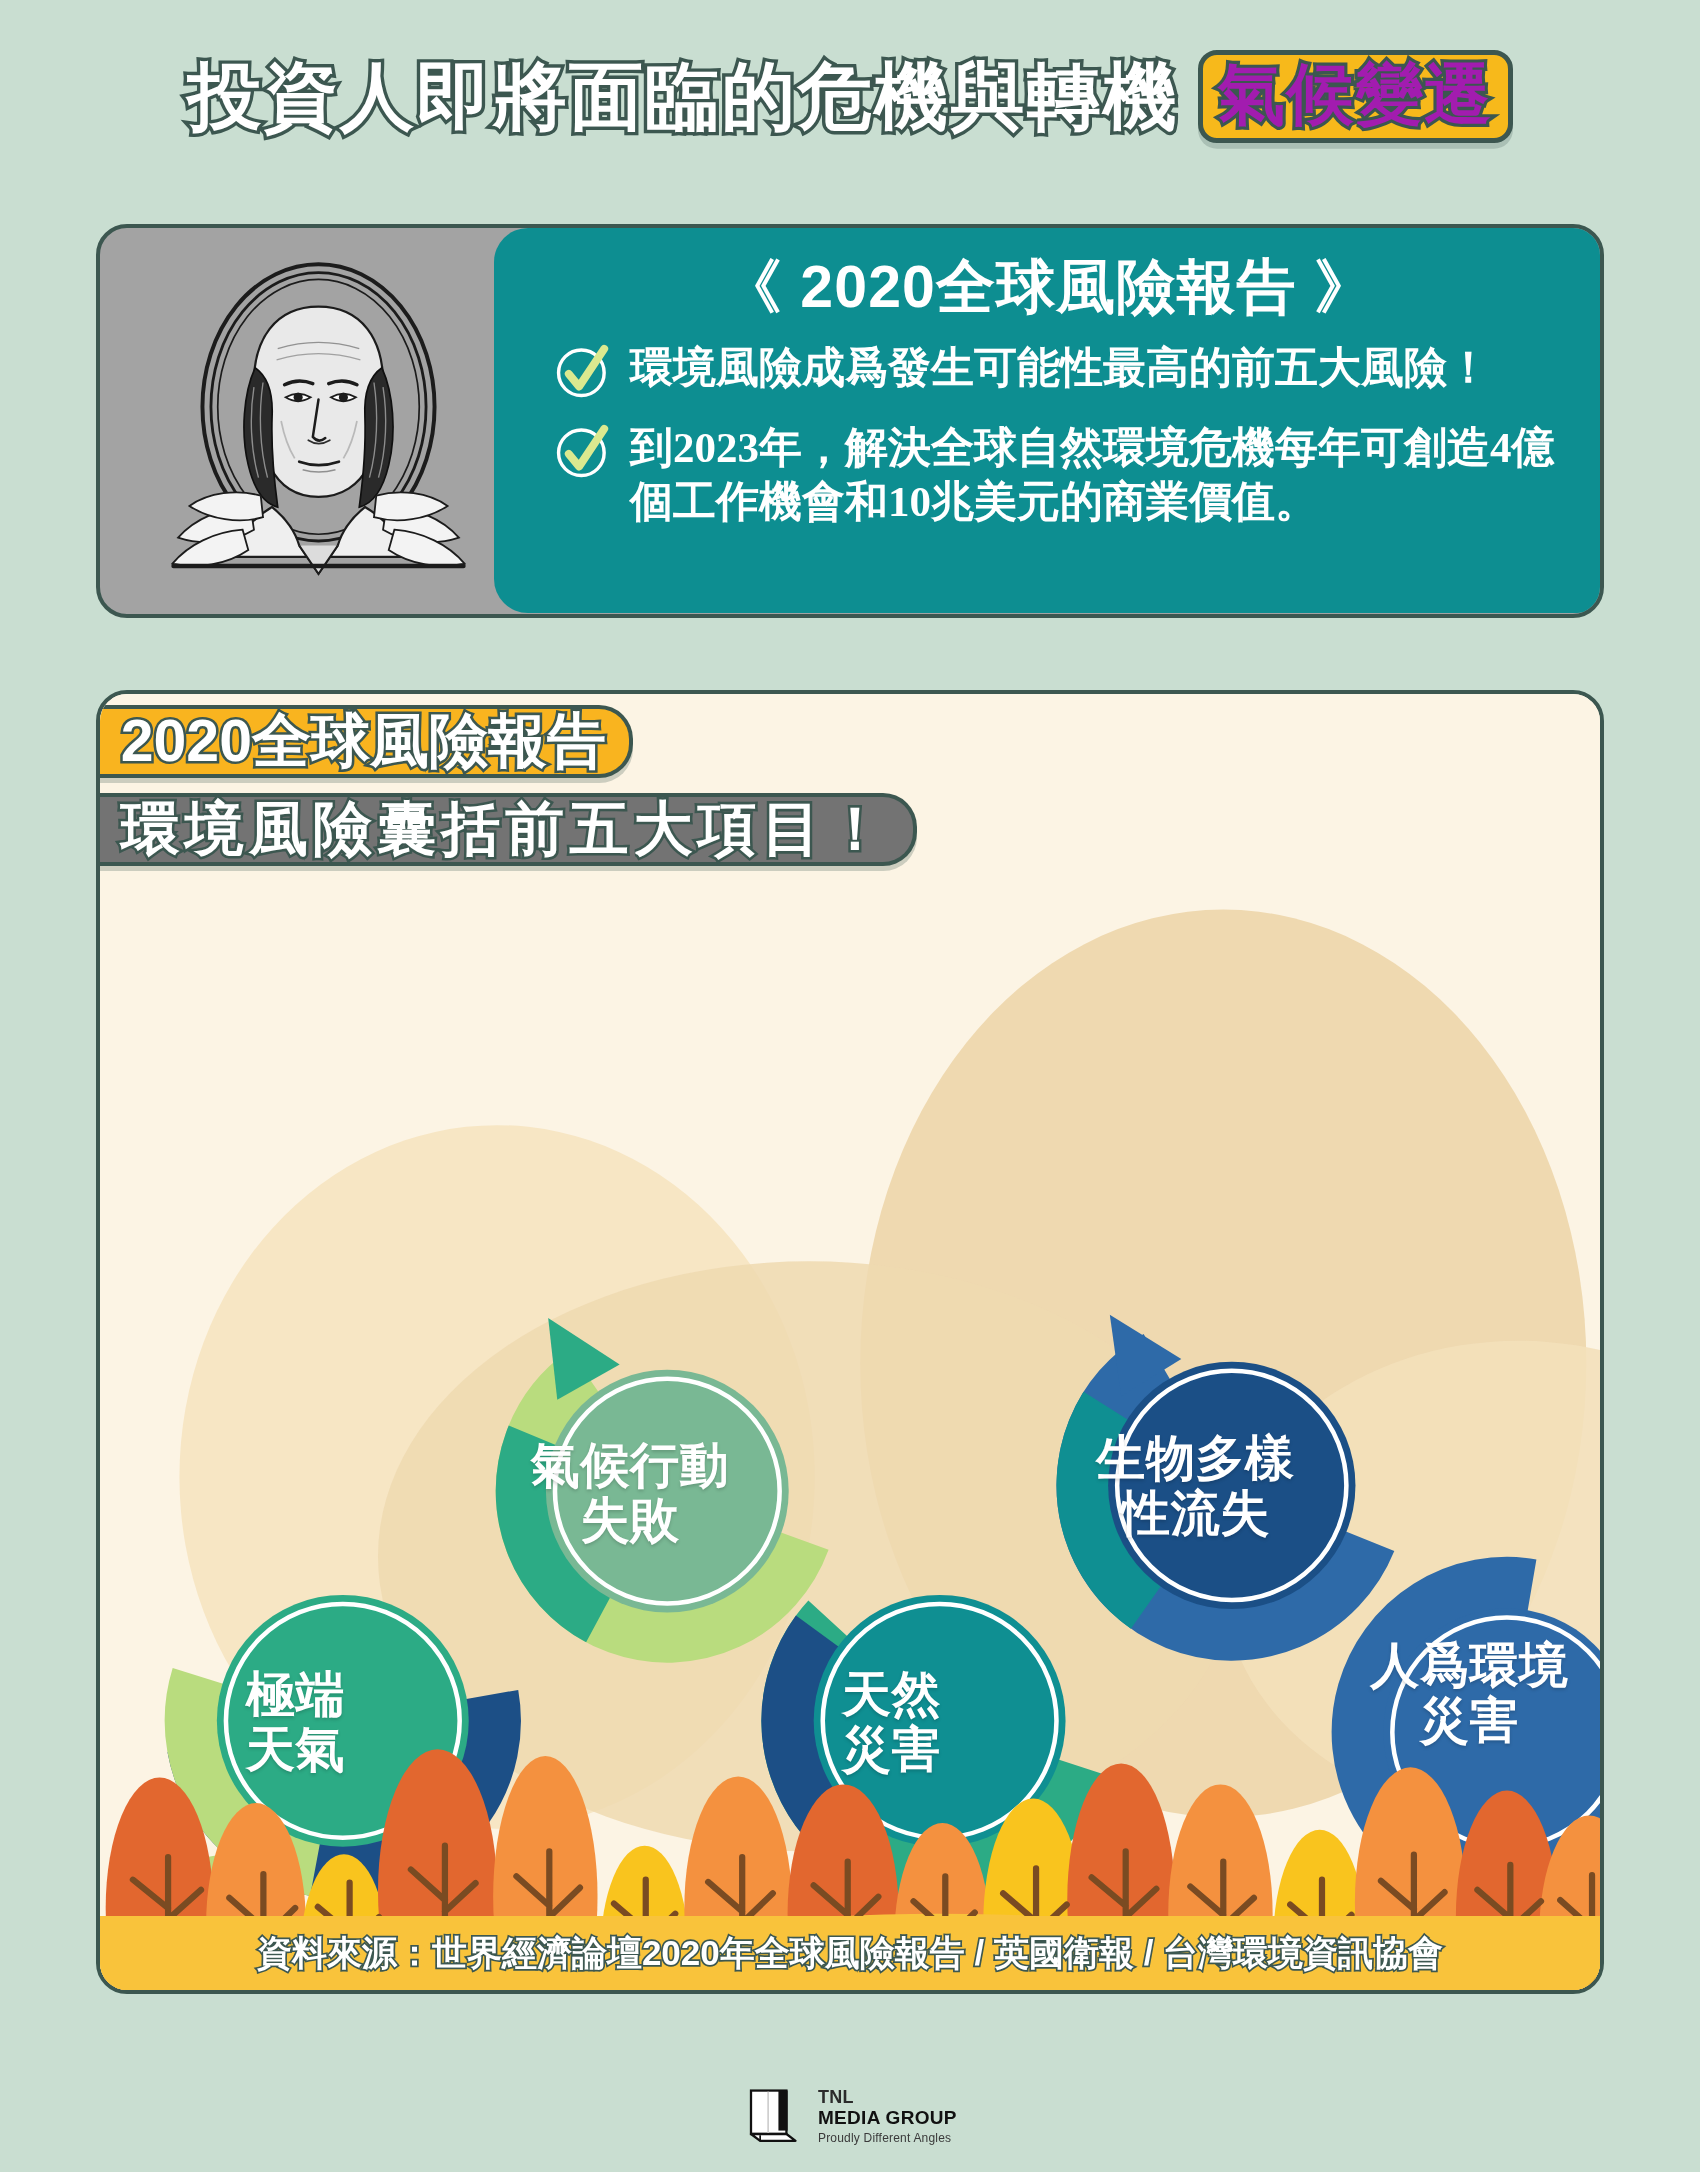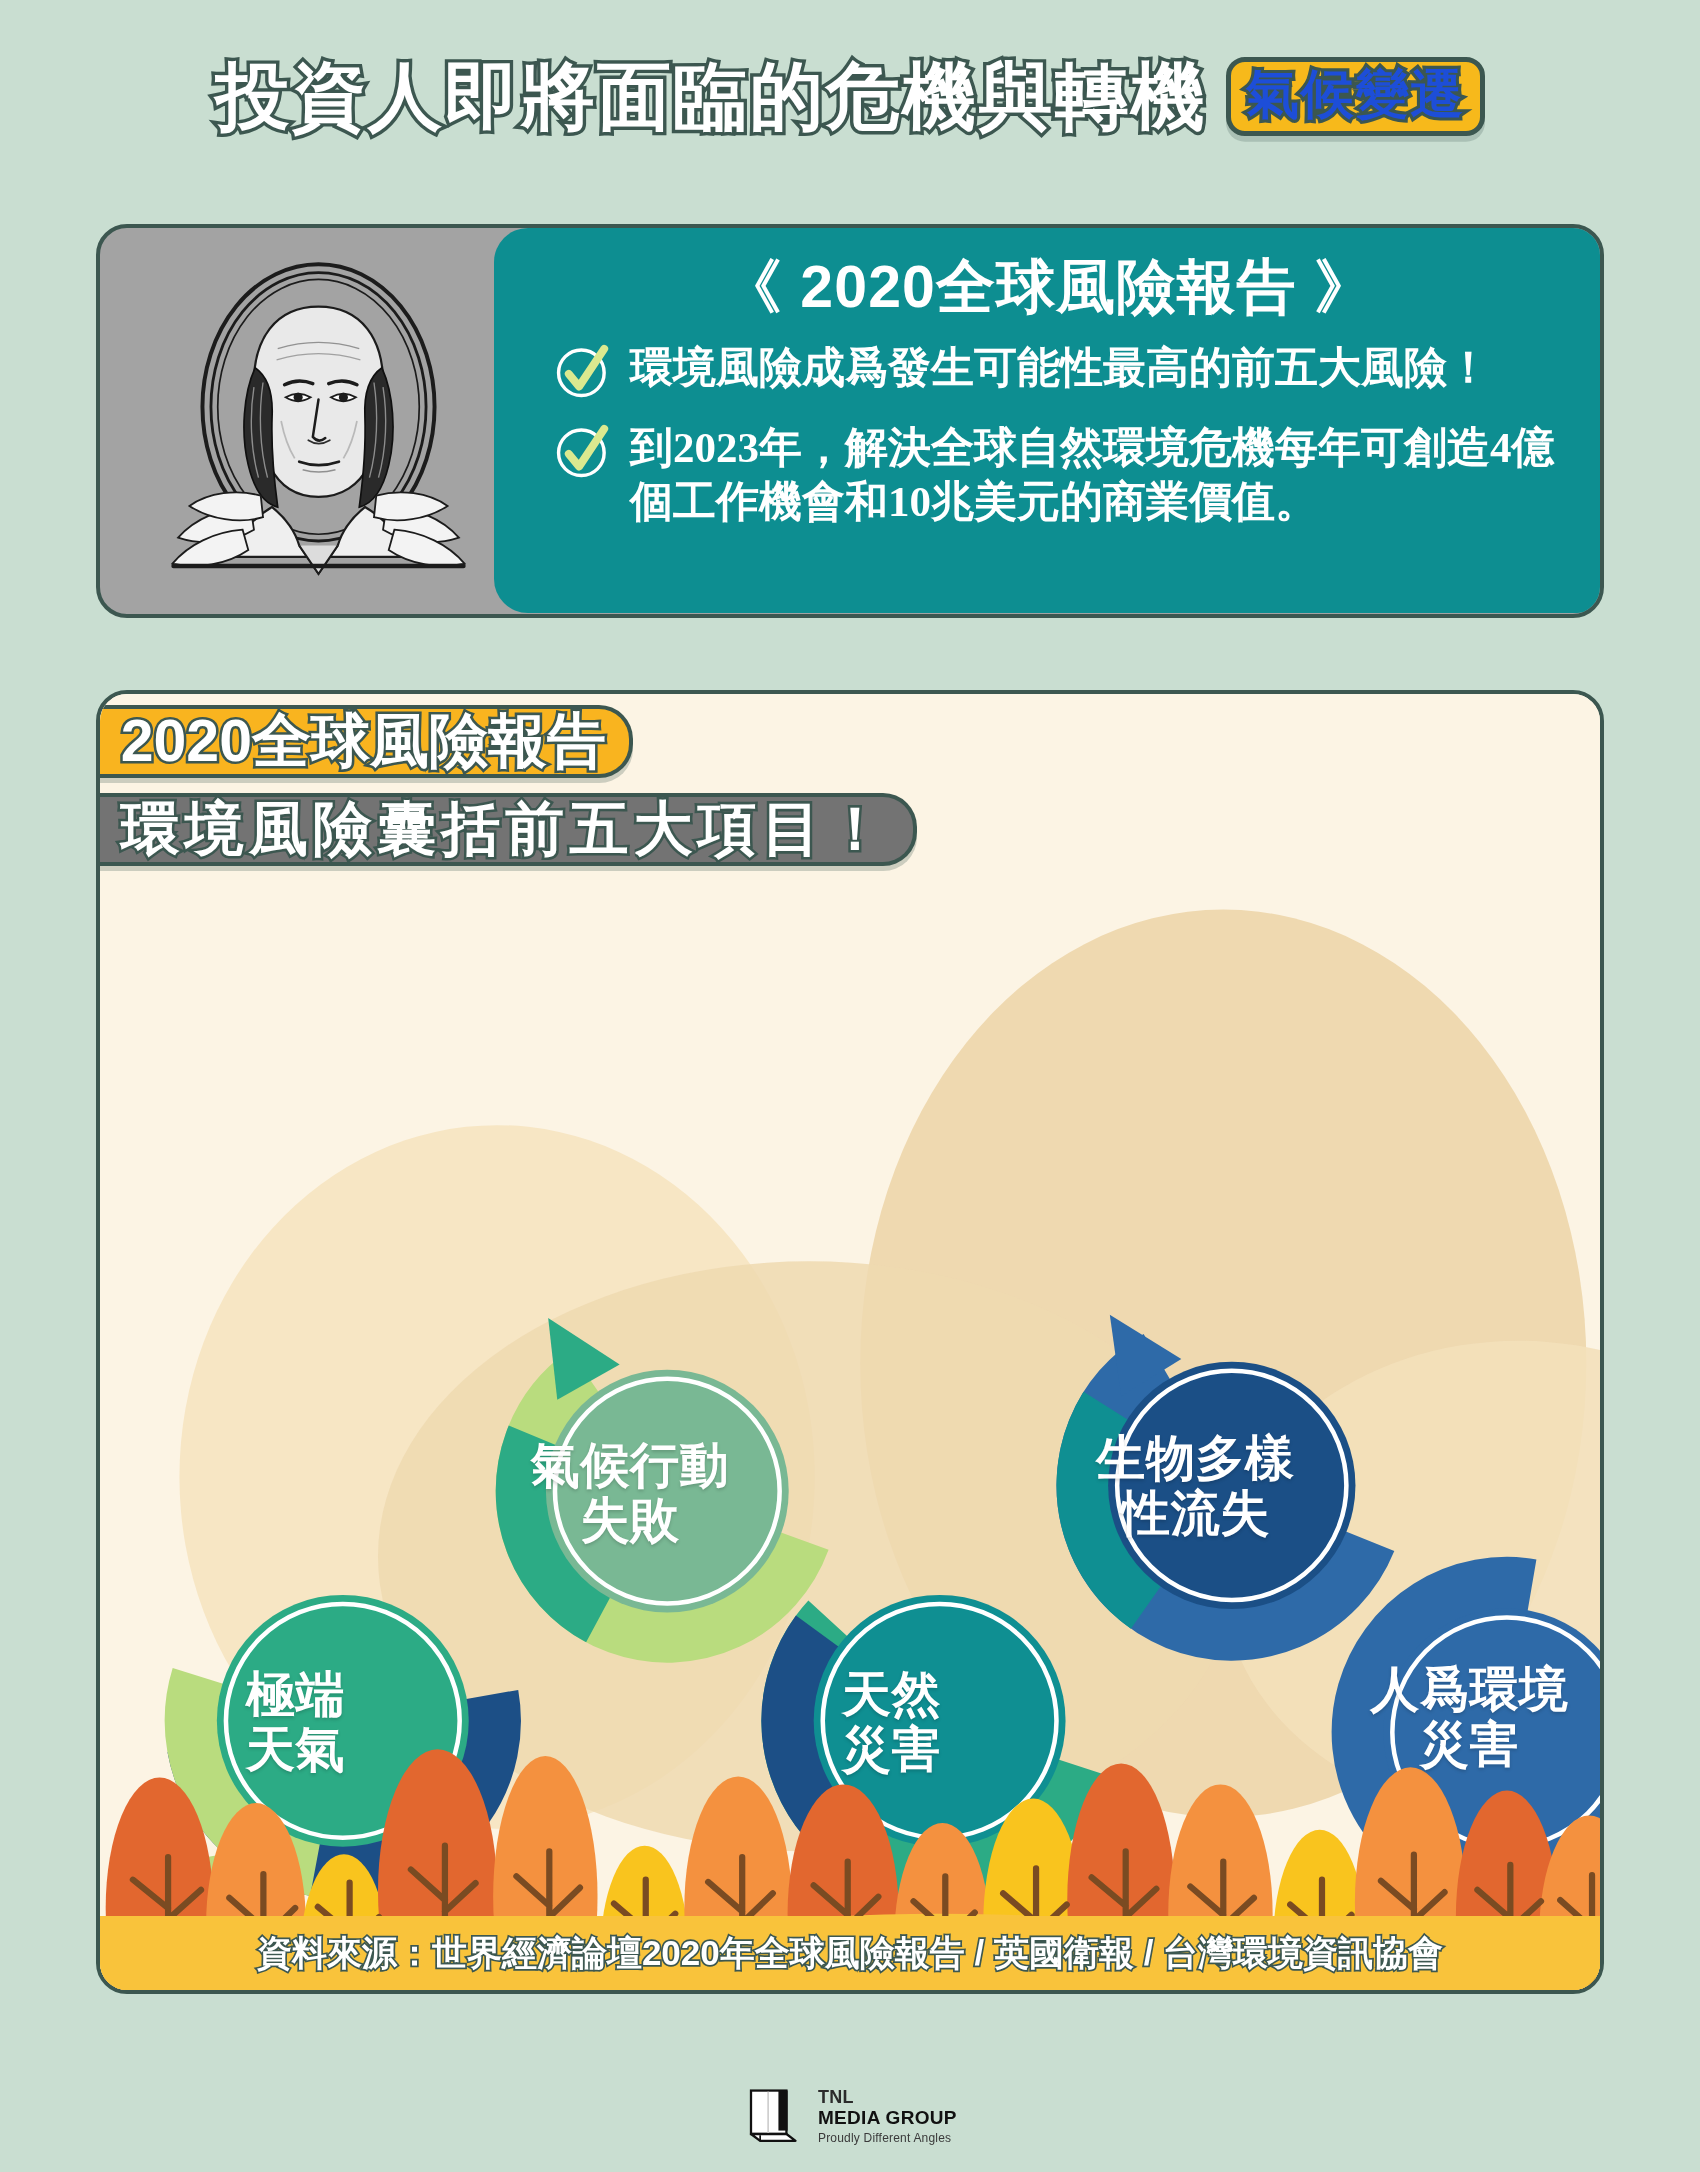--- a/index.html
+++ b/index.html
@@ -29,24 +29,24 @@
     white-space: nowrap;
   }
   #header-badge {
     background: #f7b91b;
     border: 5.1px solid #3c5750;
     border-radius: 19px;
     padding: 5.7px 14.7px 11.3px 14.7px;
     box-shadow: 0 5.7px 0 rgba(60,87,80,.22);
   }
   #header-badge-label {
-    font-size: 53px;
+    font-size: 67px;
     font-weight: bold;
     letter-spacing: 1.7px;
-    color: #1d4ed8;
+    color: #a21caf;
     -webkit-text-stroke: 6.2px #3c5750;
     paint-order: stroke fill;
     white-space: nowrap;
     line-height: 1.0;
   }
 
   
   #report-card {
     position: absolute;
     left: 96px; top: 224px;
@@ -375,21 +375,21 @@
   </svg>
 
   <div class="node-label" style="left:99px; top:973px; width:193px;">極端
 天氣</div>
   <div class="node-label" style="left:428px; top:744px; width:204px;">氣候行動
 失敗</div>
   <div class="node-label" style="left:695px; top:973px; width:193px;">天然
 災害</div>
   <div class="node-label" style="left:991px; top:737px; width:209px;">生物多樣
 性流失</div>
-  <div class="node-label" style="left:1265px; top:968px; width:209px;">人爲環境
+  <div class="node-label" style="left:1265px; top:944px; width:209px;">人爲環境
 災害</div>
 
   <div id="risk-badge-1">
     <span class="risk-badge-label">2020全球風險報告</span>
   </div>
   <div id="risk-badge-2">
     <span class="risk-badge-label">環境風險囊括前五大項目！</span>
   </div>
 
   <div id="source-bar">

